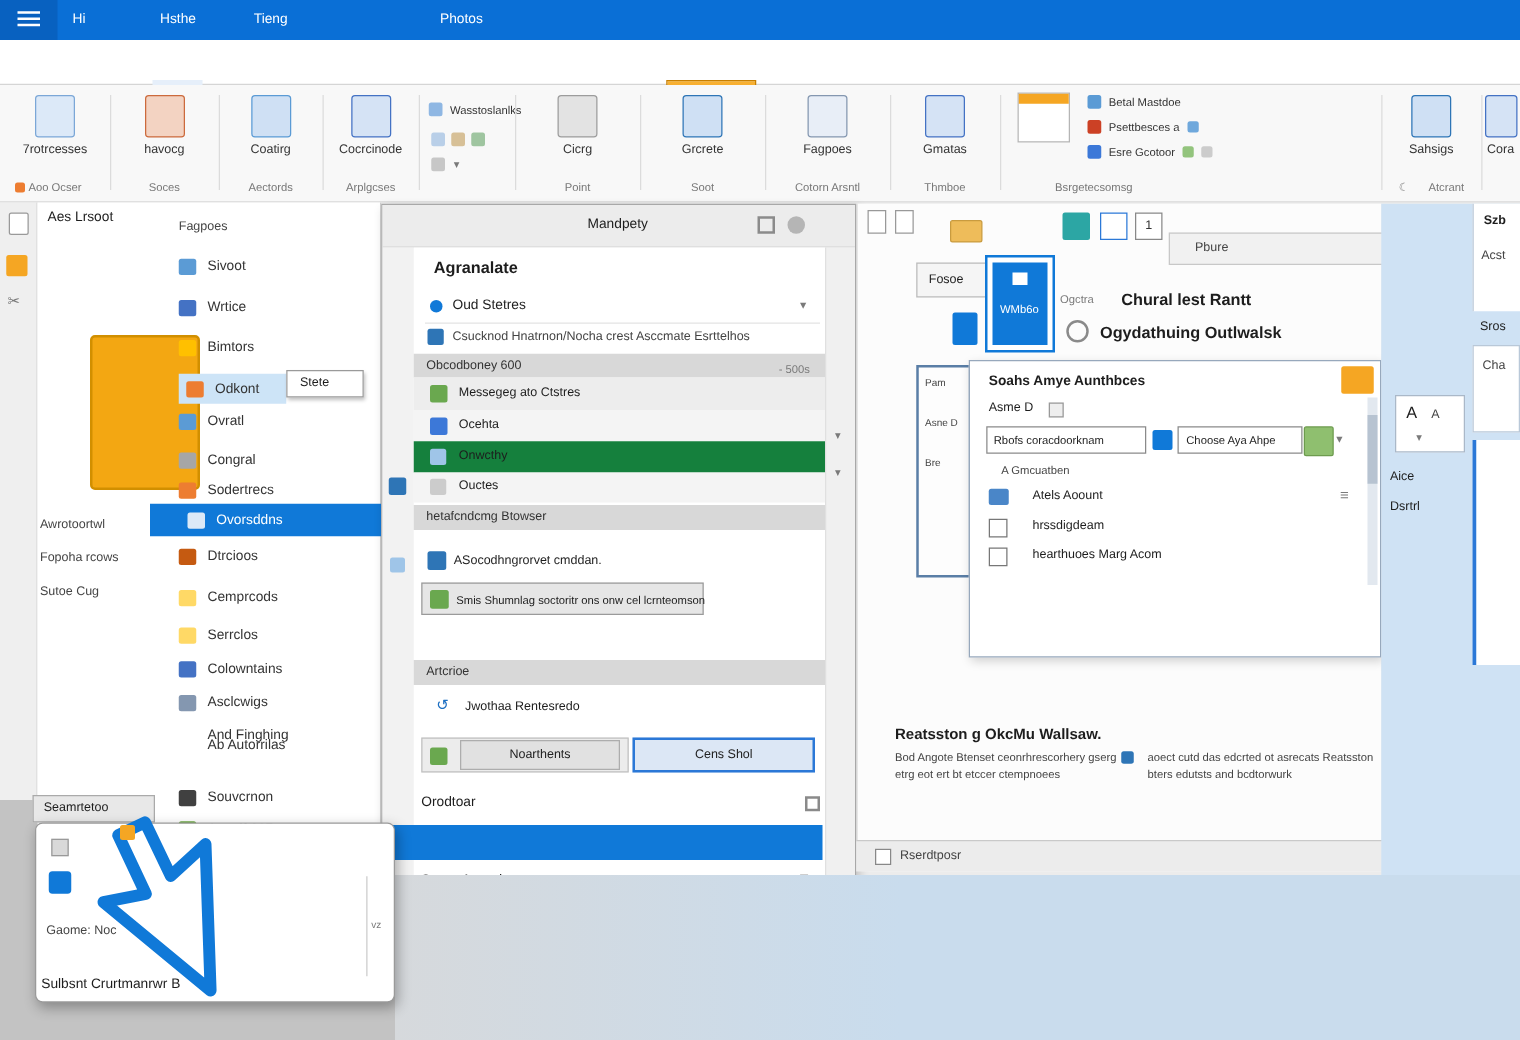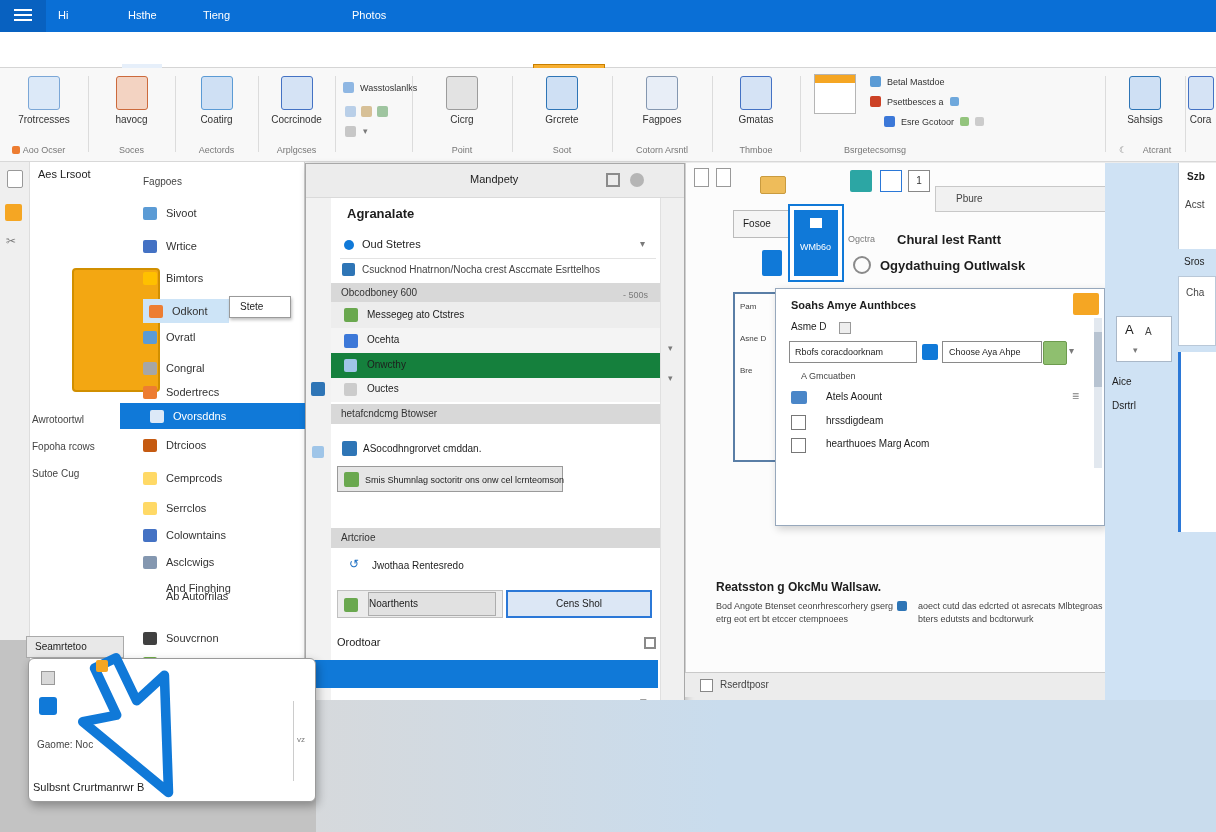--- a/index.html
+++ b/index.html
@@ -146,21 +146,21 @@
     </div>
     <div class="rrow" style="left:70px;top:8px">
       <span style="width:11px;height:11px;background:#5b9bd5;border-radius:2px"></span>
       <span>Betal Mastdoe</span>
     </div>
     <div class="rrow" style="left:70px;top:28px">
       <span style="width:11px;height:11px;background:#cc4125;border-radius:2px"></span>
       <span>Psettbesces a</span>
       <span style="width:9px;height:9px;background:#6fa8dc;border-radius:2px"></span>
     </div>
-    <div class="rrow" style="left:84px;top:48px">
+    <div class="rrow" style="left:70px;top:48px">
       <span style="width:11px;height:11px;background:#3c78d8;border-radius:2px"></span>
       <span>Esre Gcotoor</span>
       <span style="width:9px;height:9px;background:#93c47d;border-radius:2px"></span>
       <span style="width:9px;height:9px;background:#cccccc;border-radius:2px"></span>
     </div>
     <span class="glab" style="width:auto;left:44px;text-align:left">Bsrgetecsomsg</span>
   </div>
   <span class="rdiv" style="left:1105px"></span>
 
   <div class="rgroup" style="left:1105px;width:80px">
@@ -340,21 +340,21 @@
   </div>
 
   <div class="ab" style="left:331px;top:554px;width:329px;height:24px">
     <span class="tx f12 c-blue" style="left:18px;top:3px">↺</span>
     <span class="tx f10 c-dark" style="left:41px;top:6px">Jwothaa Rentesredo</span>
   </div>
 
   <div class="ab" style="left:337px;top:590px;width:166px;height:28px;background:#ececec;border:1px solid #c0c0c0">
     <span class="sq" style="left:6px;top:7px;width:14px;height:14px;background:#6aa84f"></span>
   </div>
-  <div class="ab" style="left:368px;top:592px;width:128px;height:24px;background:#e1e1e1;border:1px solid #adadad;line-height:22px;font-size:10px;color:#222">
+  <div class="ab" style="left:368px;top:592px;width:128px;height:24px;background:#e1e1e1;border:1px solid #adadad;text-align:center;line-height:22px;font-size:10px;color:#222">
     <span>Noarthents</span>
   </div>
   <div class="ab" style="left:506px;top:590px;width:146px;height:28px;background:#dce7f5;border:2px solid #2b78d7;text-align:center;line-height:24px;font-size:10px;color:#222">
     <span>Cens Shol</span>
   </div>
 
   <span class="tx f11 c-dark" style="left:337px;top:636px">Orodtoar</span>
   <span class="ab" style="left:644px;top:637px;width:12px;height:12px;border:2px solid #8a8a8a"></span>
 
   <div class="ab" style="left:311px;top:660px;width:347px;height:28px;background:#1079d8"></div>
@@ -431,21 +431,21 @@
     </div>
   </div>
 
   <div class="ab" style="left:1094px;top:318px;width:8px;height:150px;background:#e2e8ef">
     <span class="ab" style="left:0;top:14px;width:8px;height:55px;background:#b7c3d1"></span>
   </div>
 
   <span class="tx f12 bold c-dark" style="left:716px;top:580px">Reatsston g OkcMu Wallsaw.</span>
   <div class="ab" style="left:716px;top:600px;width:190px;font-size:9px;color:#444;line-height:1.4;white-space:normal">Bod Angote Btenset ceonrhrescorhery gserg etrg eot ert bt etccer ctempnoees</div>
   <span class="sq" style="left:897px;top:601px;width:10px;height:10px;background:#2e75b6"></span>
-  <div class="ab" style="left:918px;top:600px;width:198px;font-size:9px;color:#444;line-height:1.4;white-space:normal">aoect cutd das edcrted ot asrecats Mlbtegroas bters edutsts and bcdtorwurk</div>
+  <div class="ab" style="left:918px;top:600px;width:198px;font-size:9px;color:#444;line-height:1.4;white-space:normal">aoect cutd das edcrted ot asrecats Reatsston bters edutsts and bcdtorwurk</div>
 
   <div class="ab" style="left:1122px;top:644px;width:42px;height:18px;background:#fff;border:1px solid #999;text-align:center;line-height:16px;font-size:10px;color:#555">—</div>
 
   <div class="ab" style="left:685px;top:672px;width:490px;height:25px;background:#ececec;border-top:1px solid #c9c9c9">
     <span class="ab" style="left:15px;top:6px;width:13px;height:13px;border:1px solid #888;background:#fff"></span>
     <span class="tx f10 c-mid" style="left:35px;top:6px">Rserdtposr</span>
     <div class="ab" style="left:433px;top:5px;width:30px;height:15px;border:1px solid #aaa;background:#f7f7f7;text-align:center;line-height:13px;font-size:9px;color:#666">—</div>
   </div>
 
   <div class="ab" style="left:1105px;top:163px;width:111px;height:537px;background:#cfe2f4"></div>

